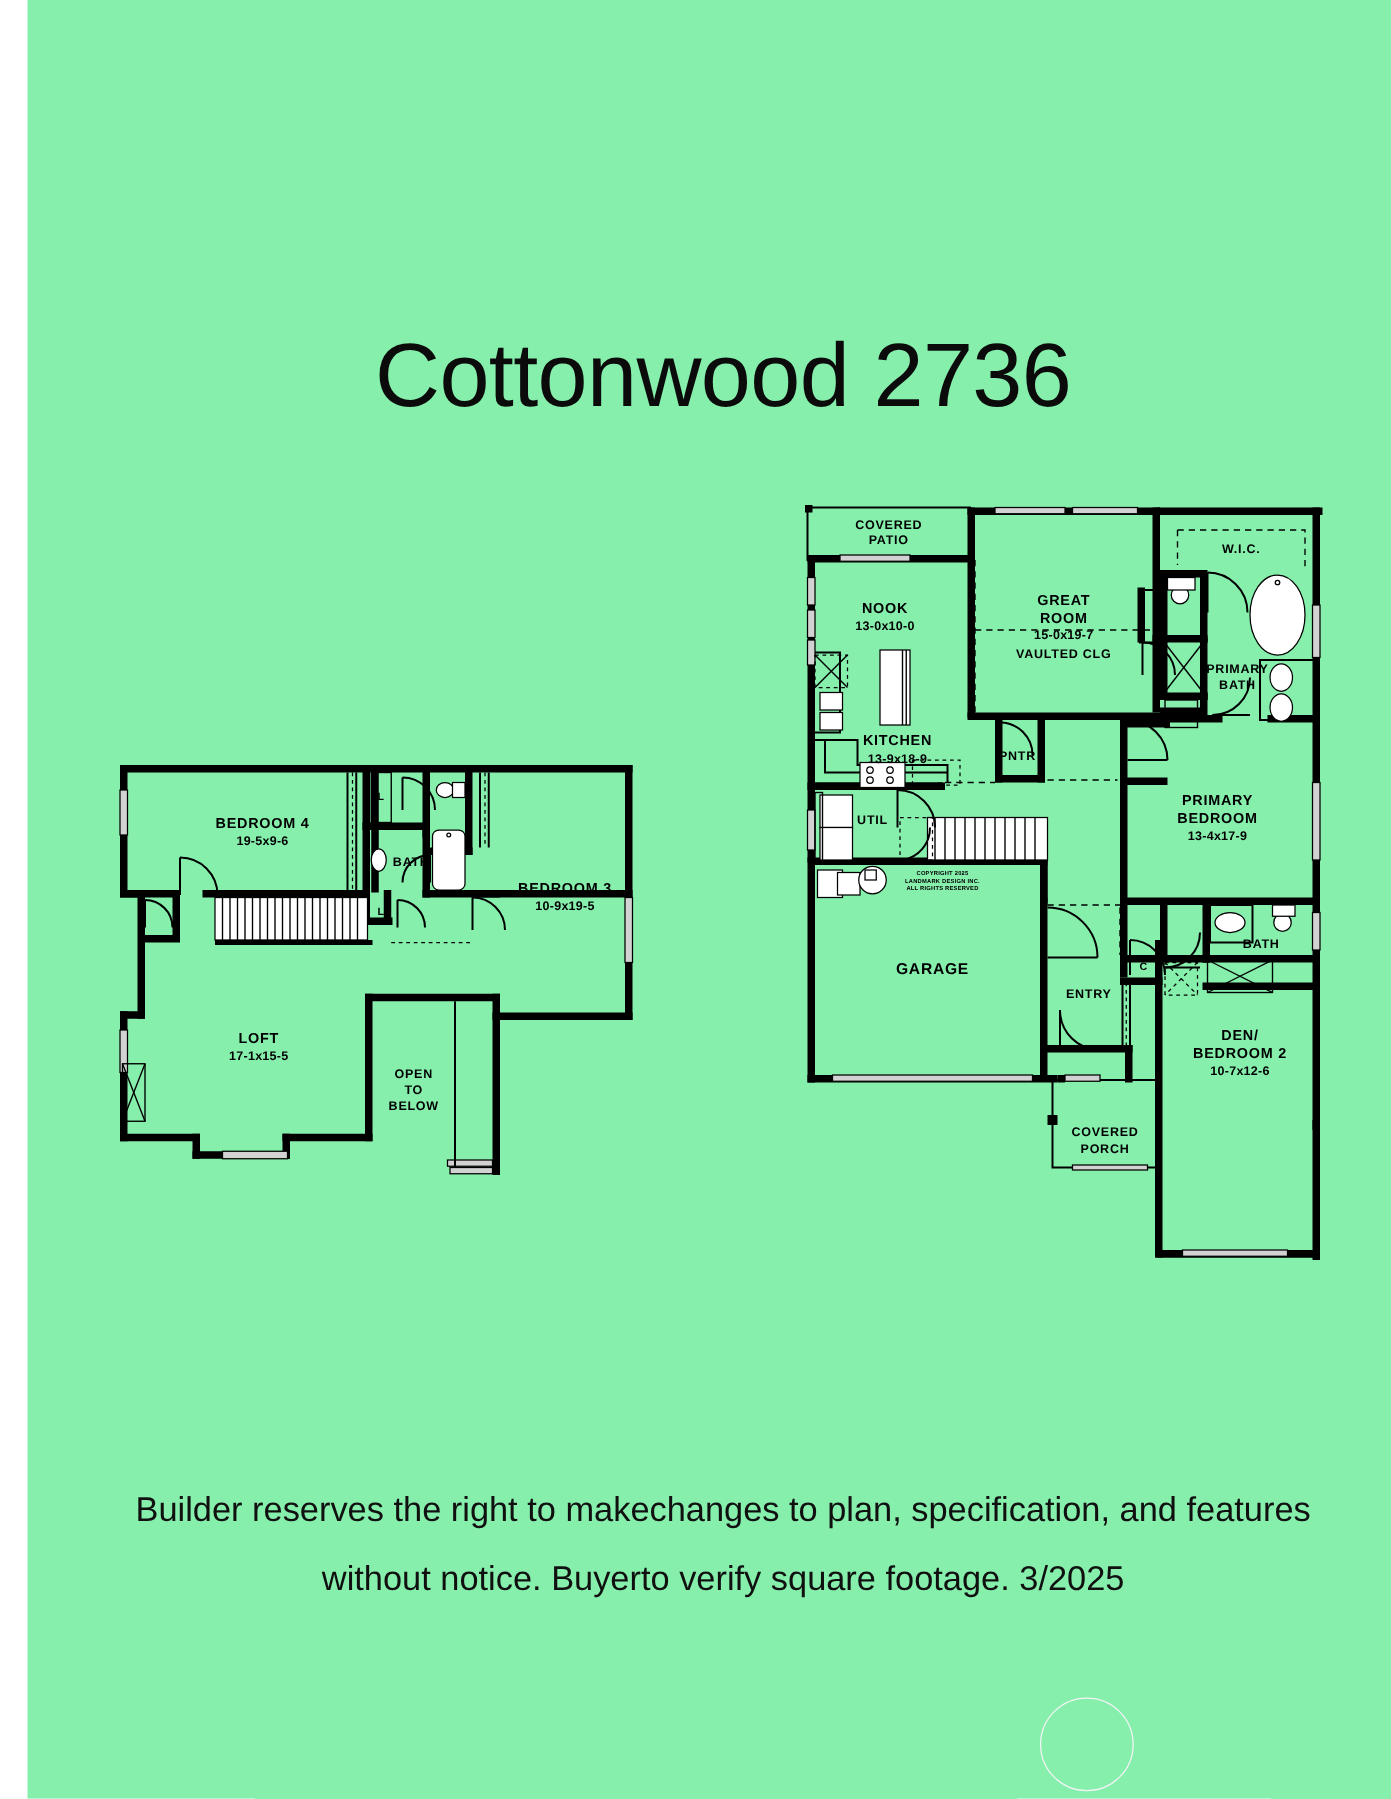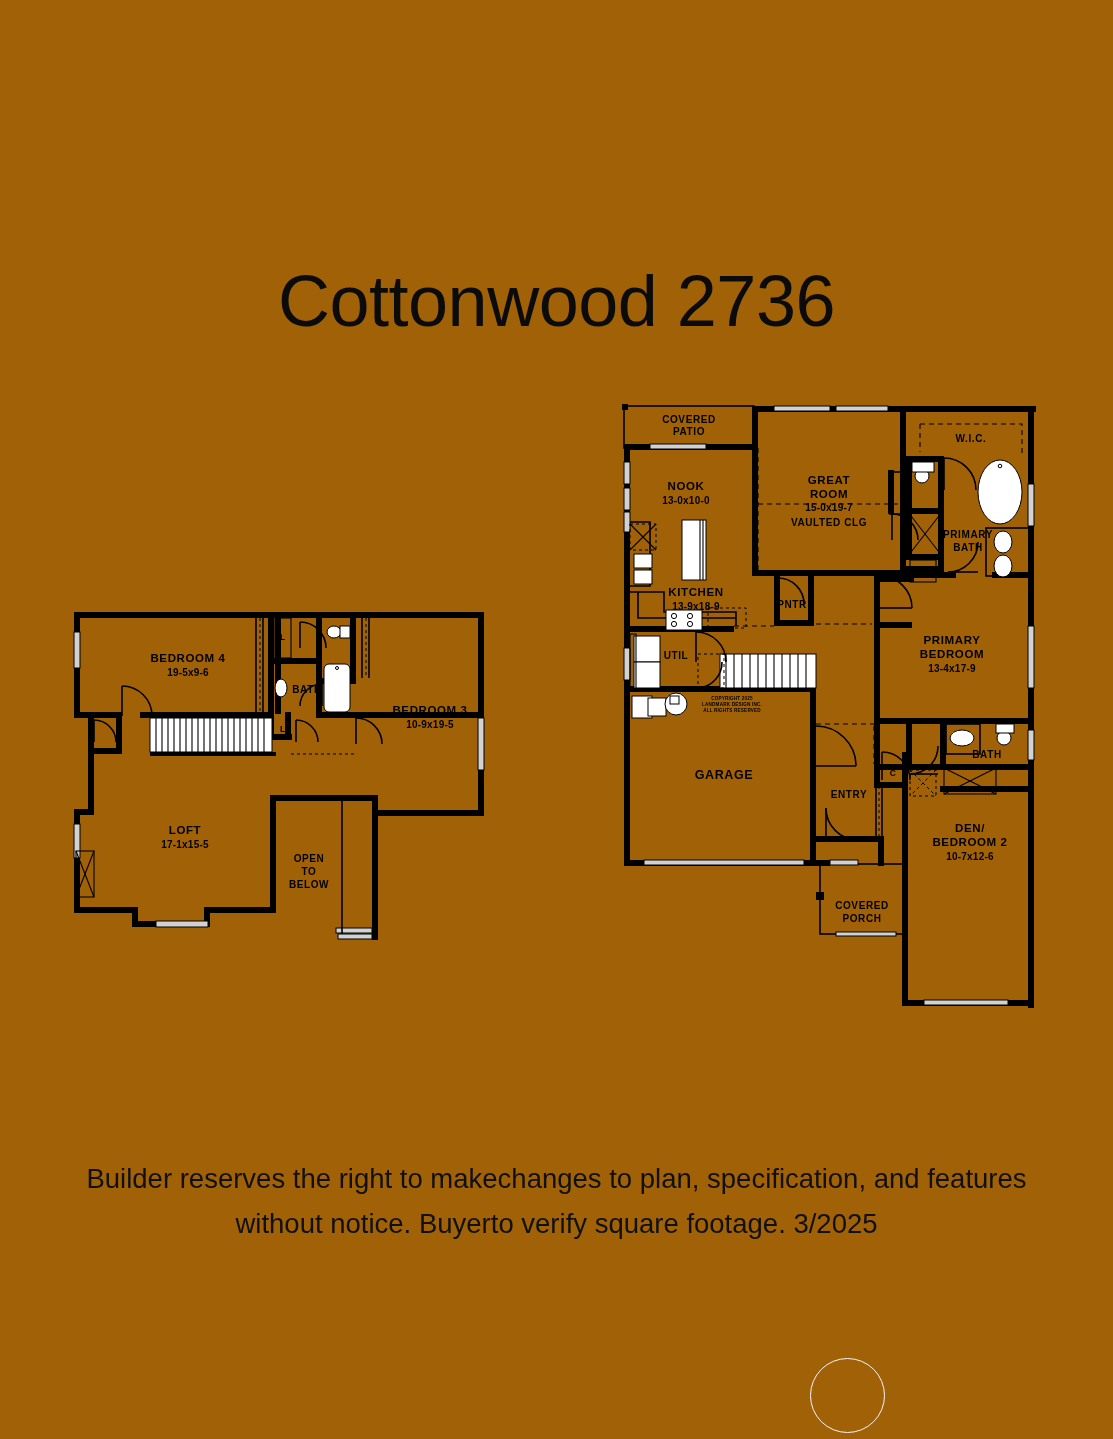--- a/index.html
+++ b/index.html
@@ -12,44 +12,45 @@
     width: 1113px;
     height: 1439px;
     position: relative;
     overflow: hidden;
     font-family: "Liberation Sans", sans-serif;
     color: #000000;
   }
   #page {
     position: absolute;
     inset: 0;
-    background: #a16207;
+    background: #86efac;
+    margin-left: 22px;
   }
   #plan-title {
     position: absolute;
     top: 212px;
     left: 0;
     width: 1113px;
     text-align: center;
     font-family: "Liberation Sans", sans-serif;
     font-size: 72px;
     font-weight: 400;
     letter-spacing: -0.5px;
     color: #0b0b0b;
     white-space: nowrap;
   }
   #disclaimer {
     position: absolute;
-    top: 1128px;
+    top: 1152px;
     left: 56px;
     width: 1001px;
     text-align: center;
     font-family: "Liberation Sans", sans-serif;
     font-size: 27.5px;
-    line-height: 45px;
+    line-height: 55px;
     font-weight: 400;
     color: #101010;
   }
   .plan-svg {
     position: absolute;
     display: block;
   }
   #upper-floor-plan {
     left: 70px;
     top: 608px;

